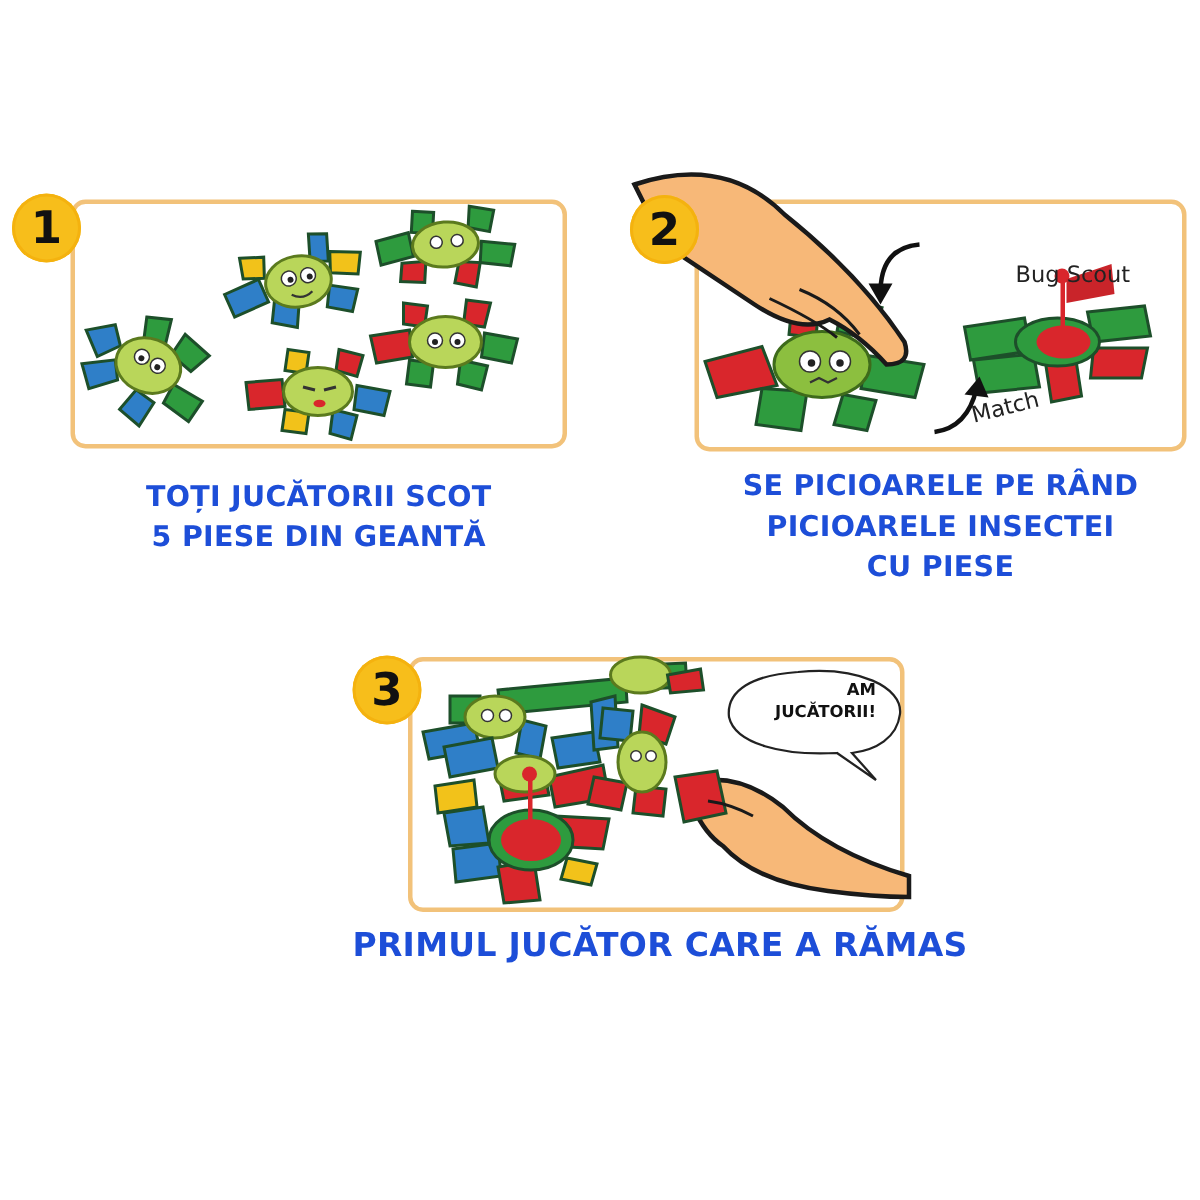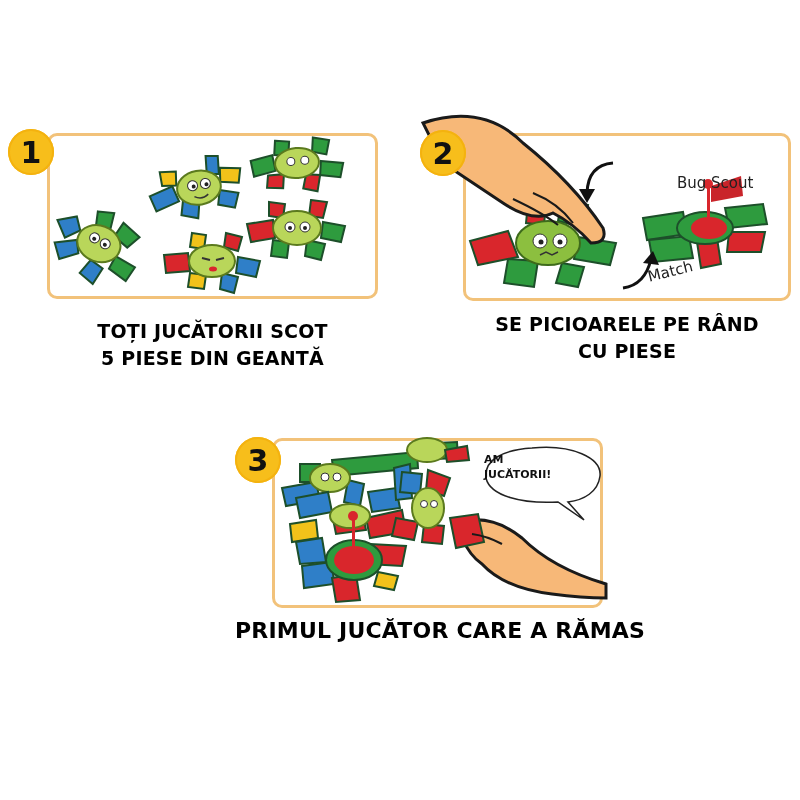--- a/index.html
+++ b/index.html
@@ -1,23 +1,23 @@
 <!DOCTYPE html>
 <html><head>
 <meta charset="utf-8">
 <style>
   html, body { margin: 0; padding: 0; background: #ffffff; }
   body { width: 800px; height: 800px; position: relative; overflow: hidden; font-family: "DejaVu Sans", sans-serif; }
   .panel { position: absolute; border: 3px solid #f2c27a; border-radius: 10px; background: #ffffff; box-sizing: border-box; }
   .badge { position: absolute; width: 46px; height: 46px; border-radius: 50%; background: #f7be1b; box-shadow: inset 0 0 0 2px #f4b20f; display: flex; align-items: center; justify-content: center; font-family: "DejaVu Sans", sans-serif; font-weight: bold; font-size: 30px; color: #111; z-index: 3; }
-  .caption { position: absolute; text-align: center; font-family: "DejaVu Sans", sans-serif; font-weight: bold; color: #000000; letter-spacing: 0.2px; }
+  .caption { position: absolute; text-align: center; font-family: "DejaVu Sans", sans-serif; font-weight: bold; color: #1d4ed8; letter-spacing: 0.2px; }
   .caption div { line-height: 27px; }
   .lbl { position: absolute; font-family: "DejaVu Sans", sans-serif; color: #222; }
   svg { position: absolute; overflow: visible; }
-  .bubble-text { position: absolute; text-align: left; font-family: "DejaVu Sans", sans-serif; font-weight: bold; font-size: 11px; color: #111; line-height: 15px; }
+  .bubble-text { position: absolute; text-align: right; font-family: "DejaVu Sans", sans-serif; font-weight: bold; font-size: 11px; color: #111; line-height: 15px; }
 </style>
 </head>
 <body>
 
 <div class="panel" style="left:47px;top:133px;width:331px;height:166px;"></div>
 <div class="badge" style="left:8px;top:129px;">1</div>
 
 <svg style="left:47px;top:133px;" width="331" height="166" viewBox="0 0 331 166">
 
   <g transform="translate(50,110) rotate(20)">
@@ -130,20 +130,21 @@
   <path d="M116,56 L124,70 L132,56 Z" fill="#111"></path>
   <path d="M160,155 Q182,152 188,126" stroke="#111" stroke-width="3" fill="none"></path>
   <path d="M180,130 L190,118 L196,132 Z" fill="#111"></path>
 </svg>
 
 <div class="lbl" style="left:677px;top:142px;font-size:15px;margin-top:32px;">Bug Scout</div>
 <div class="lbl" style="left:648px;top:268px;font-size:15px;transform:rotate(-14deg);transform-origin:left center;">Match</div>
 
 <div class="caption" style="left:463px;top:311px;width:328px;font-size:19px;">
   <div>SE PICIOARELE PE RÂND</div>
+  <div>PICIOARELE INSECTEI</div>
   <div>CU PIESE</div>
 </div>
 
 <div class="panel" style="left:272px;top:438px;width:331px;height:170px;"></div>
 <div class="badge" style="left:235px;top:437px;">3</div>
 
 <svg style="left:272px;top:438px;" width="331" height="170" viewBox="0 0 331 170">
 
   <path d="M140,6 L185,4 L186,20 L140,22 Z" fill="#2e9b3e" stroke="#1d4f2a" stroke-width="2"></path>
   <path d="M60,22 L145,14 L146,30 L62,38 Z" fill="#2e9b3e" stroke="#1d4f2a" stroke-width="2"></path>

